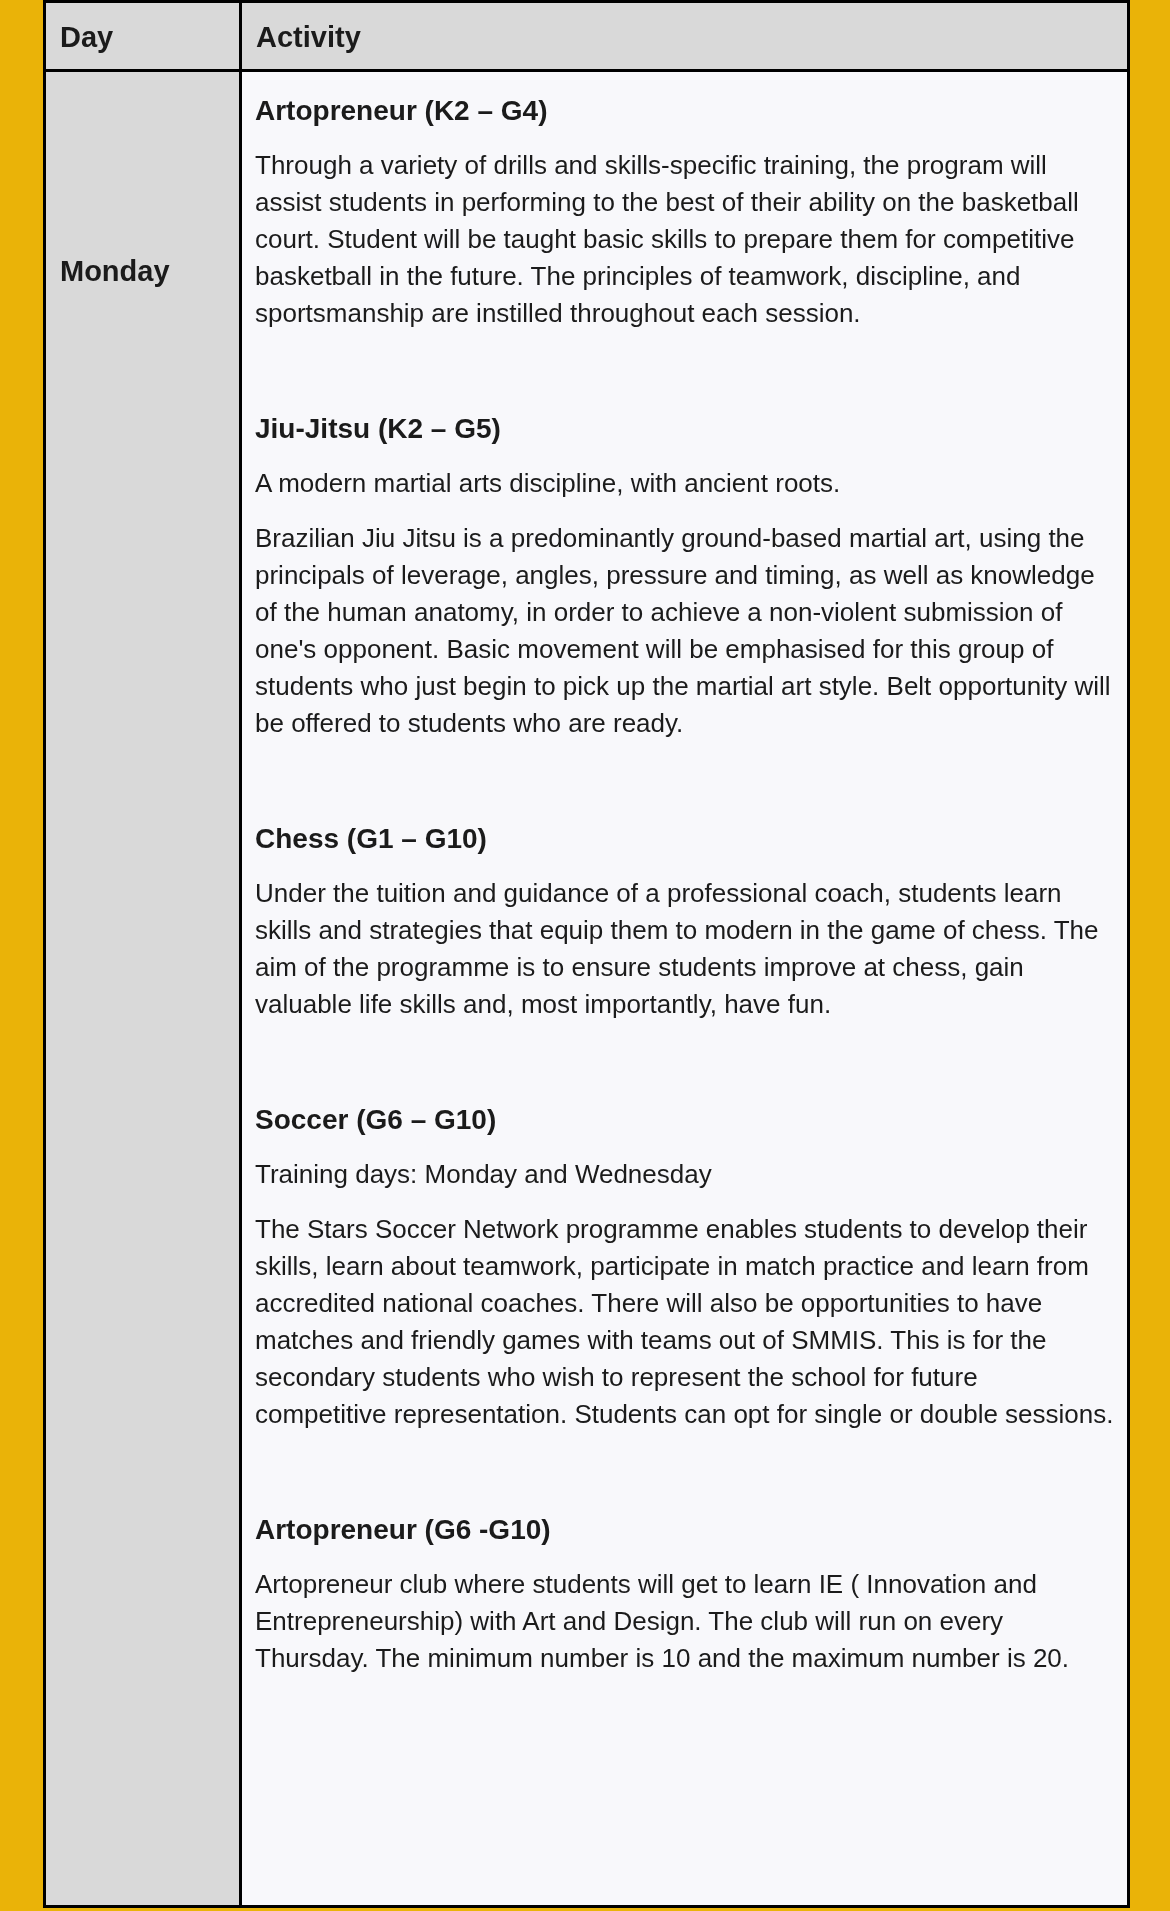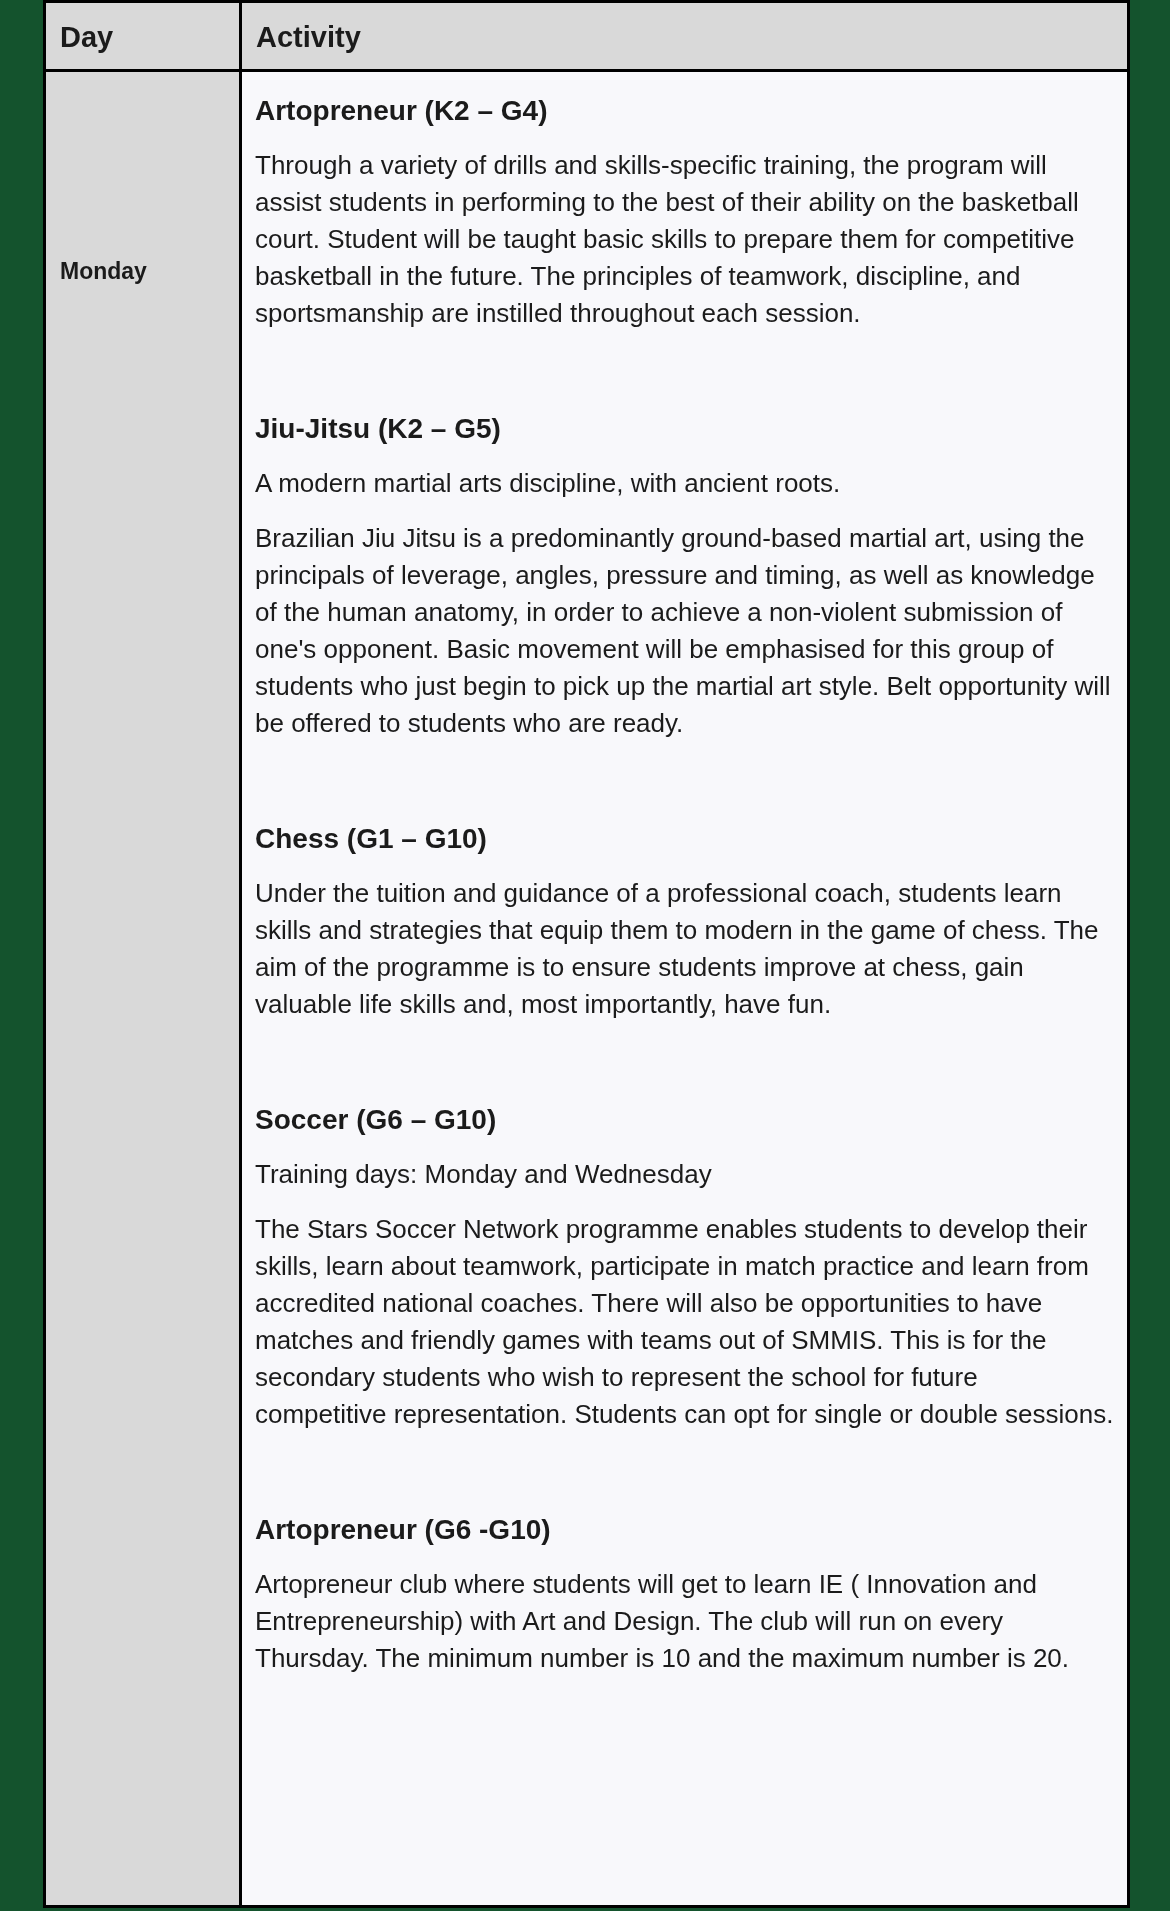--- a/index.html
+++ b/index.html
@@ -6,21 +6,21 @@
   body {
     background: #f8f8fb;
     font-family: "Liberation Sans", sans-serif;
     color: #1b1b1b;
   }
   .page {
     position: relative;
     width: 1170px;
     height: 1911px;
     overflow: hidden;
-    background: #14532d;
+    background: #eab308;
   }
   table.schedule {
     border-collapse: collapse;
     table-layout: fixed;
     margin-left: 43px;
     margin-top: 0;
     width: 1084px;
   }
   table.schedule th,
   table.schedule td {
@@ -33,21 +33,21 @@
     font-size: 29px;
     font-weight: bold;
     padding: 15px 14px 13px 14px;
     height: 38px;
     box-sizing: content-box;
     line-height: 38px;
   }
   td.day-cell {
     background: #d9d9d9;
     font-weight: bold;
-    font-size: 23px;
+    font-size: 29px;
     padding: 180px 10px 0 14px;
     line-height: 38px;
   }
   td.activity-cell {
     background: #f8f8fb;
     padding: 20px 12px 0 13px;
     height: 1813px;            
     box-sizing: content-box;
     overflow: hidden;
   }

